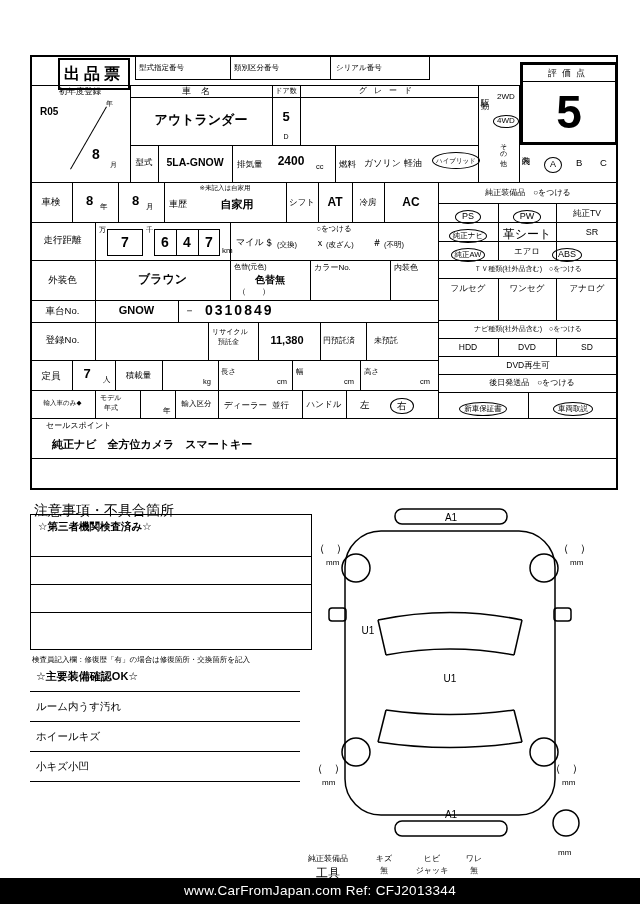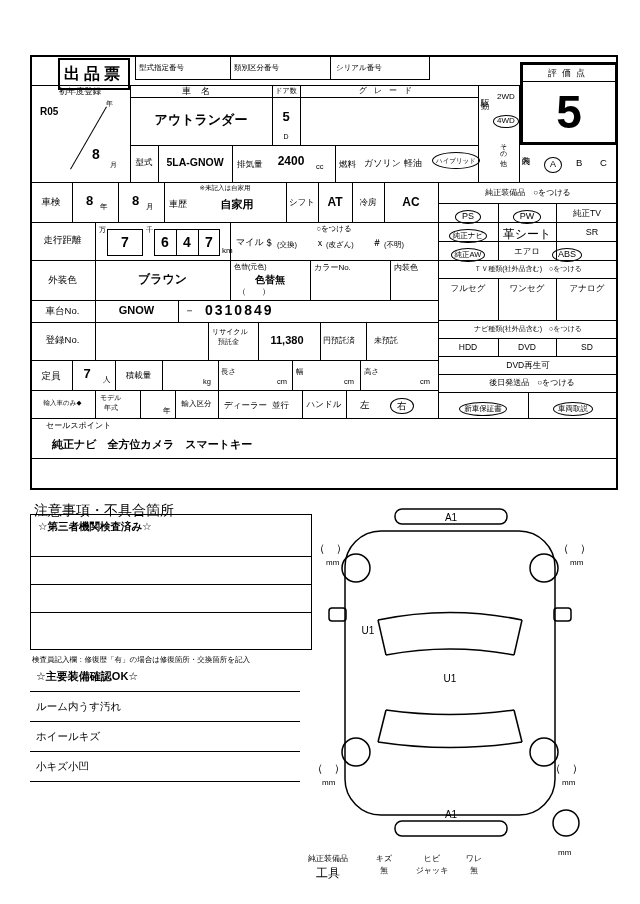--- a/index.html
+++ b/index.html
@@ -303,14 +303,17 @@
 
   <div class="c" style="left:296px;top:855px;width:64px;font-size:8px;">純正装備品</div>
   <div class="c" style="left:360px;top:855px;width:48px;font-size:8px;">キズ</div>
   <div class="c" style="left:408px;top:855px;width:48px;font-size:8px;">ヒビ</div>
   <div class="c" style="left:452px;top:855px;width:44px;font-size:8px;">ワレ</div>
   <div class="c" style="left:296px;top:867px;width:64px;font-size:12px;">工具</div>
   <div class="c" style="left:360px;top:867px;width:48px;font-size:8px;">無</div>
   <div class="c" style="left:408px;top:867px;width:48px;font-size:8px;">ジャッキ</div>
   <div class="c" style="left:452px;top:867px;width:44px;font-size:8px;">無</div>
 
+  <div style="position:absolute;left:0;top:878px;width:640px;height:26px;background:#000;">
+    <div style="color:#fff;text-align:center;font-size:13.5px;line-height:26px;letter-spacing:0.3px;">www.CarFromJapan.com Ref: CFJ2013344</div>
+  </div>
 
 </div>
 
 </body></html>

